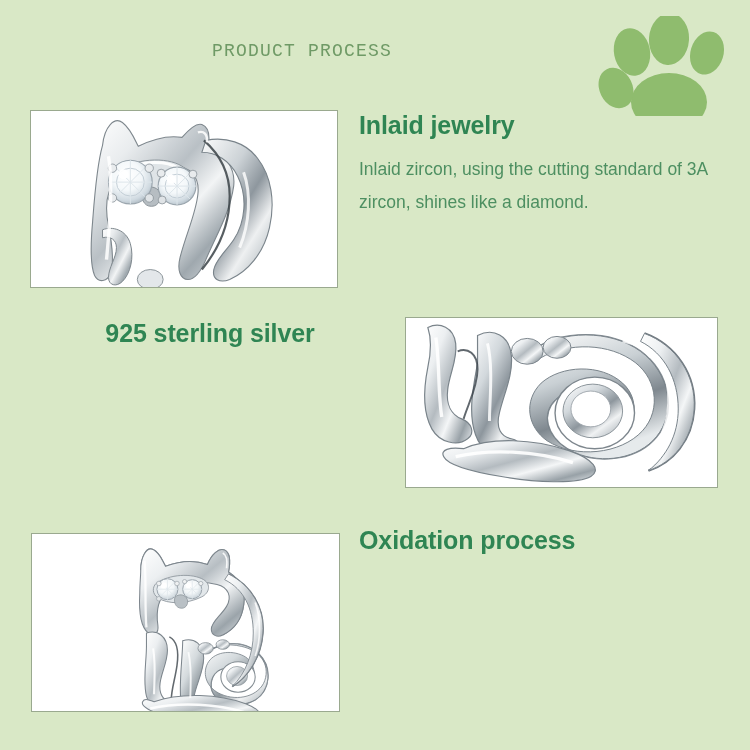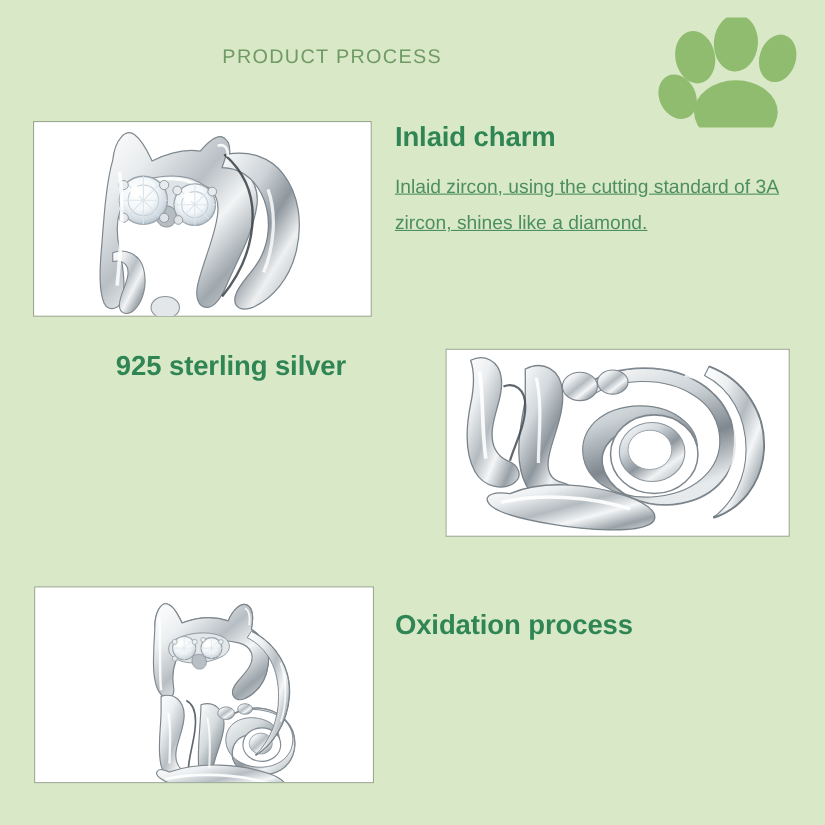--- a/index.html
+++ b/index.html
@@ -19,21 +19,21 @@
   .page-title {
     position: absolute;
     top: 41px;
     left: 0;
     width: 604px;
     text-align: center;
     font-size: 18px;
     letter-spacing: 1.2px;
     color: #6f9a66;
     font-weight: 400;
-    font-family: Liberation Sans, sans-serif;
+    font-family: Liberation Mono, monospace;
   }
 
   .paw {
     position: absolute;
     top: 16px;
     left: 597px;
     width: 130px;
     height: 100px;
   }
 
@@ -53,36 +53,35 @@
     justify-content: center;
   }
   .card-1 { left: 30px;  top: 110px; width: 308px; height: 178px; }
   .card-2 { left: 405px; top: 317px; width: 313px; height: 171px; }
   .card-3 { left: 31px;  top: 533px; width: 309px; height: 179px; }
 
   
   .text-block { position: absolute; }
   .block-1 { left: 359px; top: 112px; width: 376px; }
   .block-2 { left: 14px;  top: 320px; width: 392px; text-align: center; }
-  .block-3 { left: 359px; top: 555px; width: 378px; }
+  .block-3 { left: 359px; top: 527px; width: 378px; }
 
   .block-heading {
     font-size: 25px;
     font-weight: bold;
     color: #2f8553;
     margin: 0 0 13px 0;
     line-height: 1.1;
     letter-spacing: -0.1px;
   }
   .block-body {
     font-size: 17.5px;
     color: #4d8f61;
     line-height: 1.92;
     margin: 0;
-    text-decoration: underline;
   }
 
   
   svg { display: block; }
 </style>
 </head>
 <body>
 
 <div class="page-title">PRODUCT PROCESS</div>
 
@@ -182,21 +181,21 @@
       <ellipse cx="120" cy="170" rx="13" ry="10" fill="#e3e7ea" stroke="#8b9499" stroke-width="1"></ellipse>
 
       <path d="M78 46 C82 70 80 110 76 150" fill="none" stroke="#ffffff" stroke-width="3.4" opacity="0.85"></path>
       <path d="M214 62 C222 84 220 114 210 138" fill="none" stroke="#ffffff" stroke-width="3" opacity="0.8"></path>
       <path d="M168 22 C174 20 178 24 177 32" fill="none" stroke="#ffffff" stroke-width="2.4" opacity="0.85"></path>
     </svg>
   </div>
 </div>
 
 <div class="text-block block-1">
-  <h2 class="block-heading">Inlaid charm</h2>
+  <h2 class="block-heading">Inlaid jewelry</h2>
   <p class="block-body">Inlaid zircon, using the cutting standard of 3A zircon, shines like a diamond.</p>
 </div>
 
 <div class="photo-card card-2">
   <div class="photo-inner">
     <svg viewBox="0 0 313 171" width="313" height="171" aria-hidden="true">
       <defs>
         <linearGradient id="sil2" x1="0" y1="0" x2="1" y2="1">
           <stop offset="0%" stop-color="#ffffff"></stop>
           <stop offset="25%" stop-color="#eceff1"></stop>

